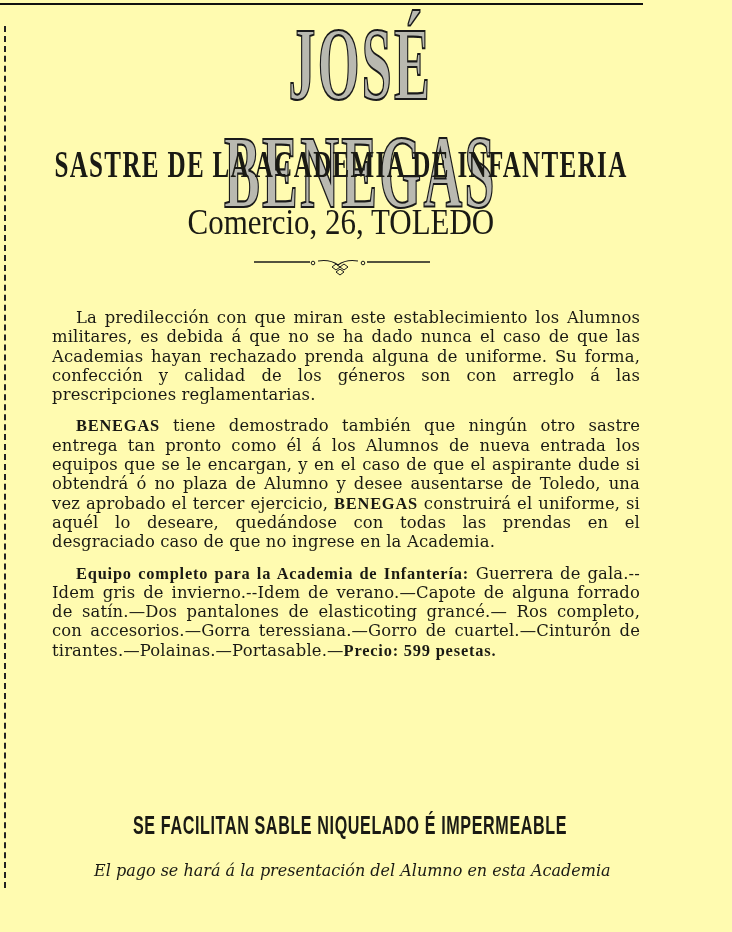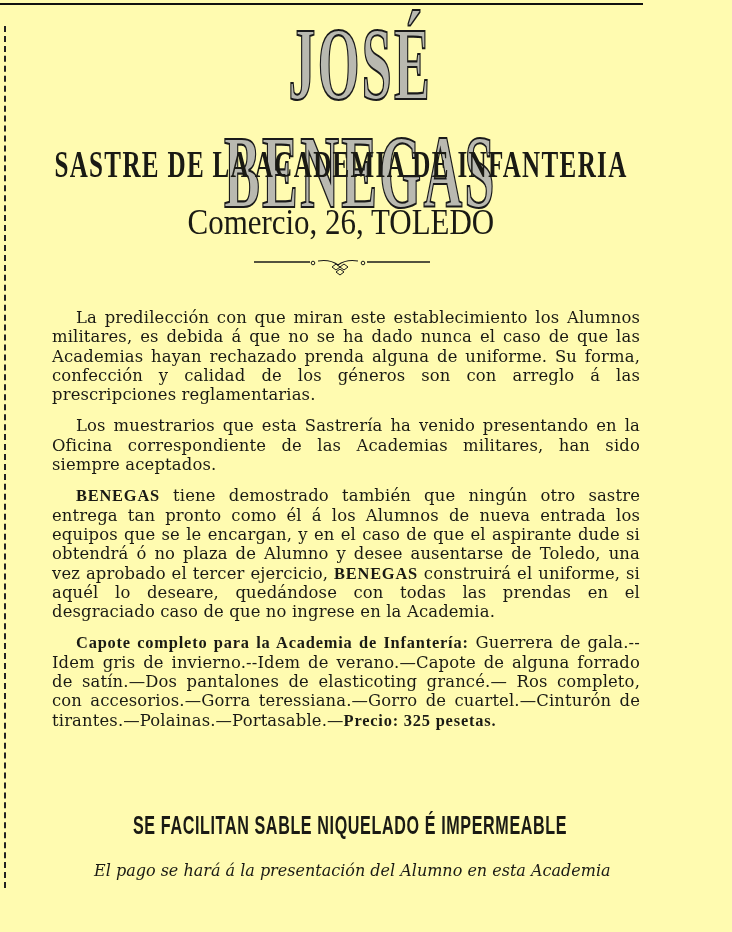--- a/index.html
+++ b/index.html
@@ -153,25 +153,22 @@
   <path d="M80 14 l4 -3 l4 3 l-4 3 z M88 14 l4 -3 l4 3 l-4 3 z M84 19 l4 -3 l4 3 l-4 3 z" fill="none" stroke="#1a1a1a" stroke-width="1"></path>
   <circle cx="111" cy="10" r="1.8" fill="none" stroke="#1a1a1a" stroke-width="1"></circle>
   <line x1="115" y1="9" x2="178" y2="9" stroke="#1a1a1a" stroke-width="1.6"></line>
 </svg>
 
 <div class="body-text">
   <p class="para">
     <span>La predilección con que miran este establecimiento los Alumnos militares, es debida á que no se ha dado nunca el caso de que las Academias hayan rechazado prenda alguna de uniforme. Su forma, confección y calidad de los géneros son con arreglo á las prescripciones reglamentarias.</span>
   </p>
   <p class="para">
-    <span>Los muestrarios que esta Sastrería ha venido presentando en la Oficina correspondiente de las Academias militares, han sido siempre aceptados.</span>
-  </p>
-  <p class="para">
     <span class="bold-word">BENEGAS</span><span> tiene demostrado también que ningún otro sastre entrega tan pronto como él á los Alumnos de nueva entrada los equipos que se le encargan, y en el caso de que el aspirante dude si obtendrá ó no plaza de Alumno y desee ausentarse de Toledo, una vez aprobado el tercer ejercicio, </span><span class="bold-word">BENEGAS</span><span> construirá el uniforme, si aquél lo deseare, quedándose con todas las prendas en el desgraciado caso de que no ingrese en la Academia.</span>
   </p>
   <p class="para">
-    <span class="bold-word">Capote completo para la Academia de Infantería:</span><span> Guerrera de gala.--Idem gris de invierno.--Idem de verano.—Capote de alguna forrado de satín.—Dos pantalones de elasticoting grancé.— Ros completo, con accesorios.—Gorra teressiana.—Gorro de cuartel.—Cinturón de tirantes.—Polainas.—Portasable.—</span><span class="bold-word">Precio: 325 pesetas.</span>
+    <span class="bold-word">Equipo completo para la Academia de Infantería:</span><span> Guerrera de gala.--Idem gris de invierno.--Idem de verano.—Capote de alguna forrado de satín.—Dos pantalones de elasticoting grancé.— Ros completo, con accesorios.—Gorra teressiana.—Gorro de cuartel.—Cinturón de tirantes.—Polainas.—Portasable.—</span><span class="bold-word">Precio: 599 pesetas.</span>
   </p>
 </div>
 
 <div class="notice">SE FACILITAN SABLE NIQUELADO É IMPERMEABLE</div>
 
 <div class="payment-note">El pago se hará á la presentación del Alumno en esta Academia</div>
 
 </body></html>

